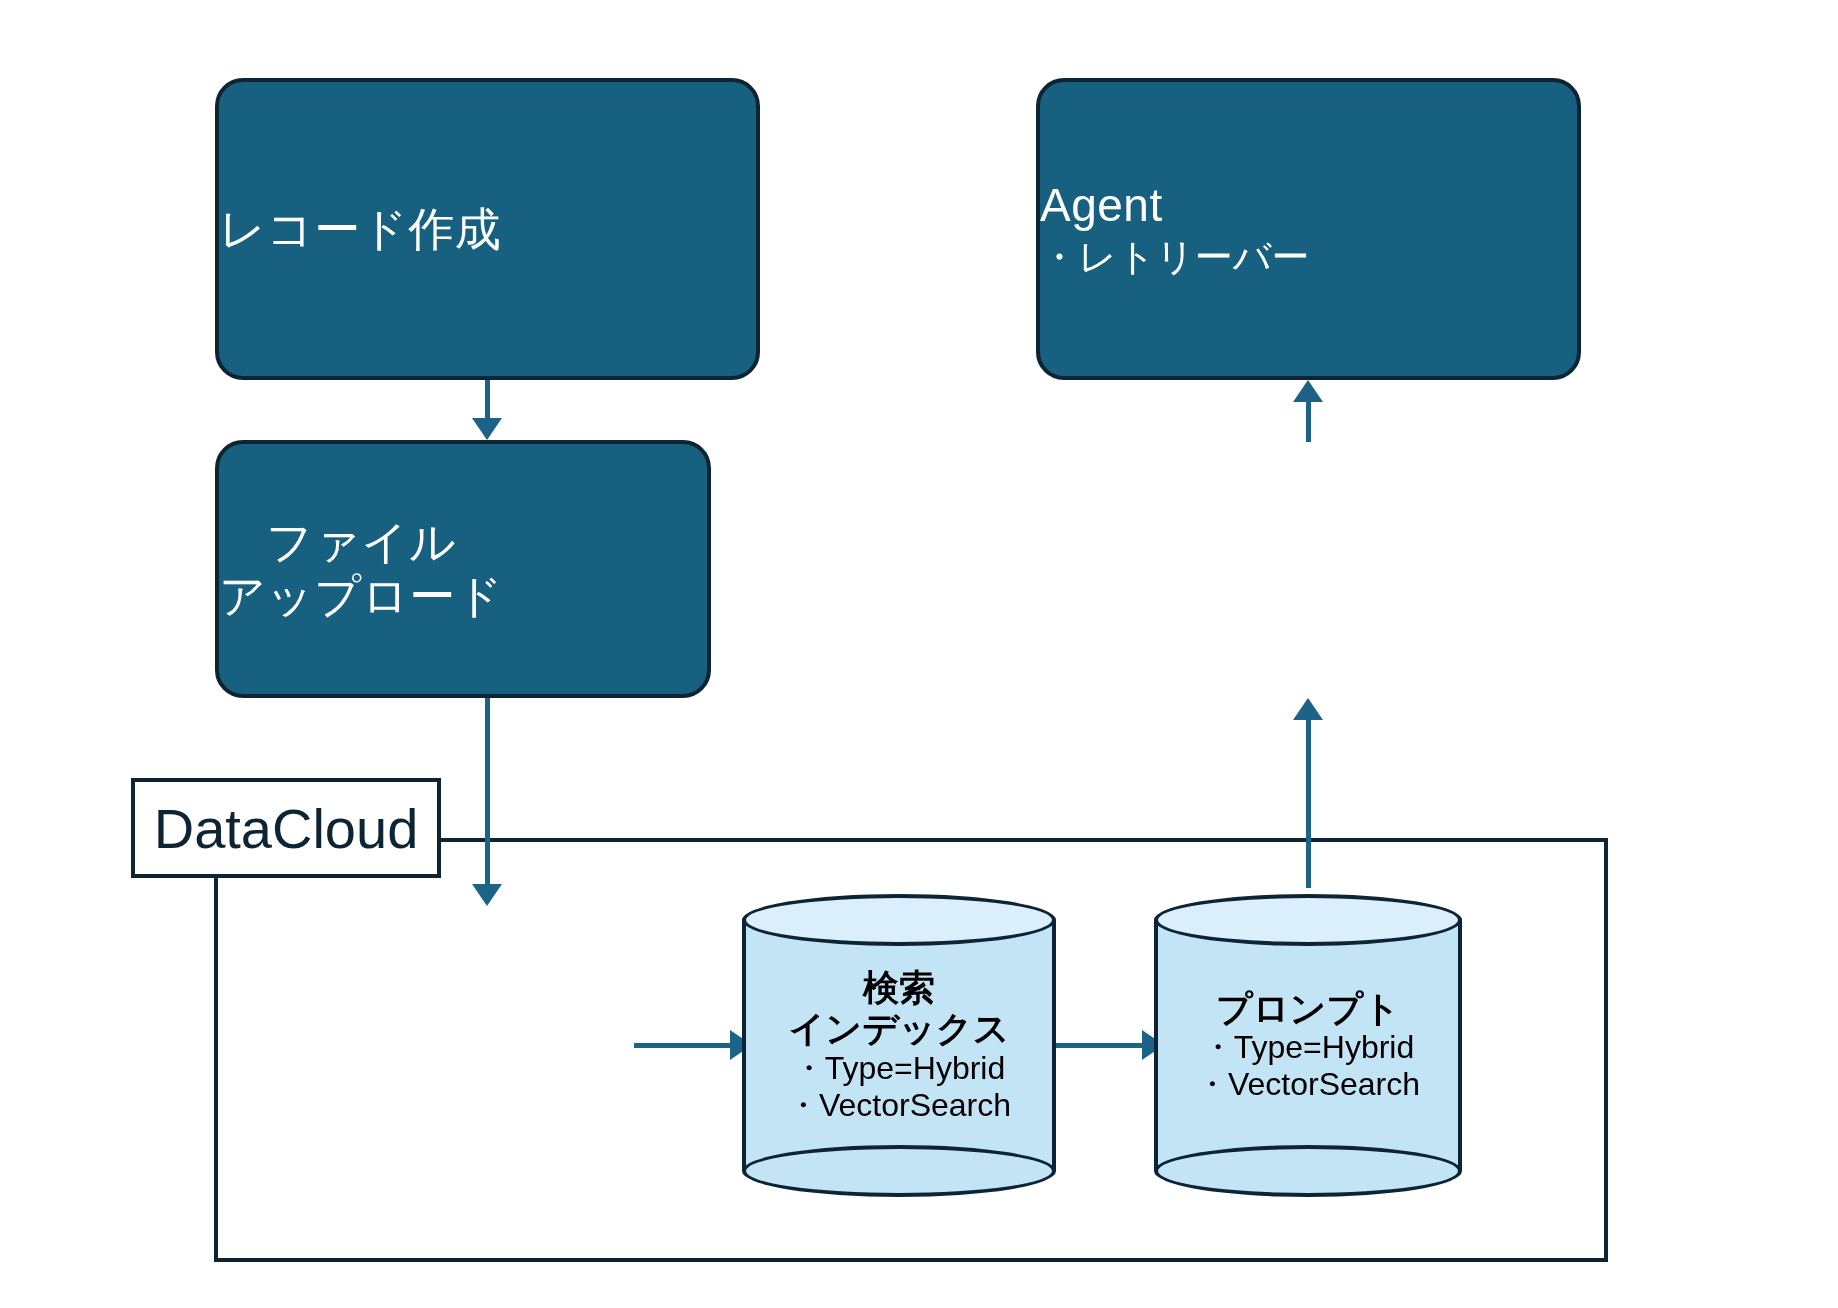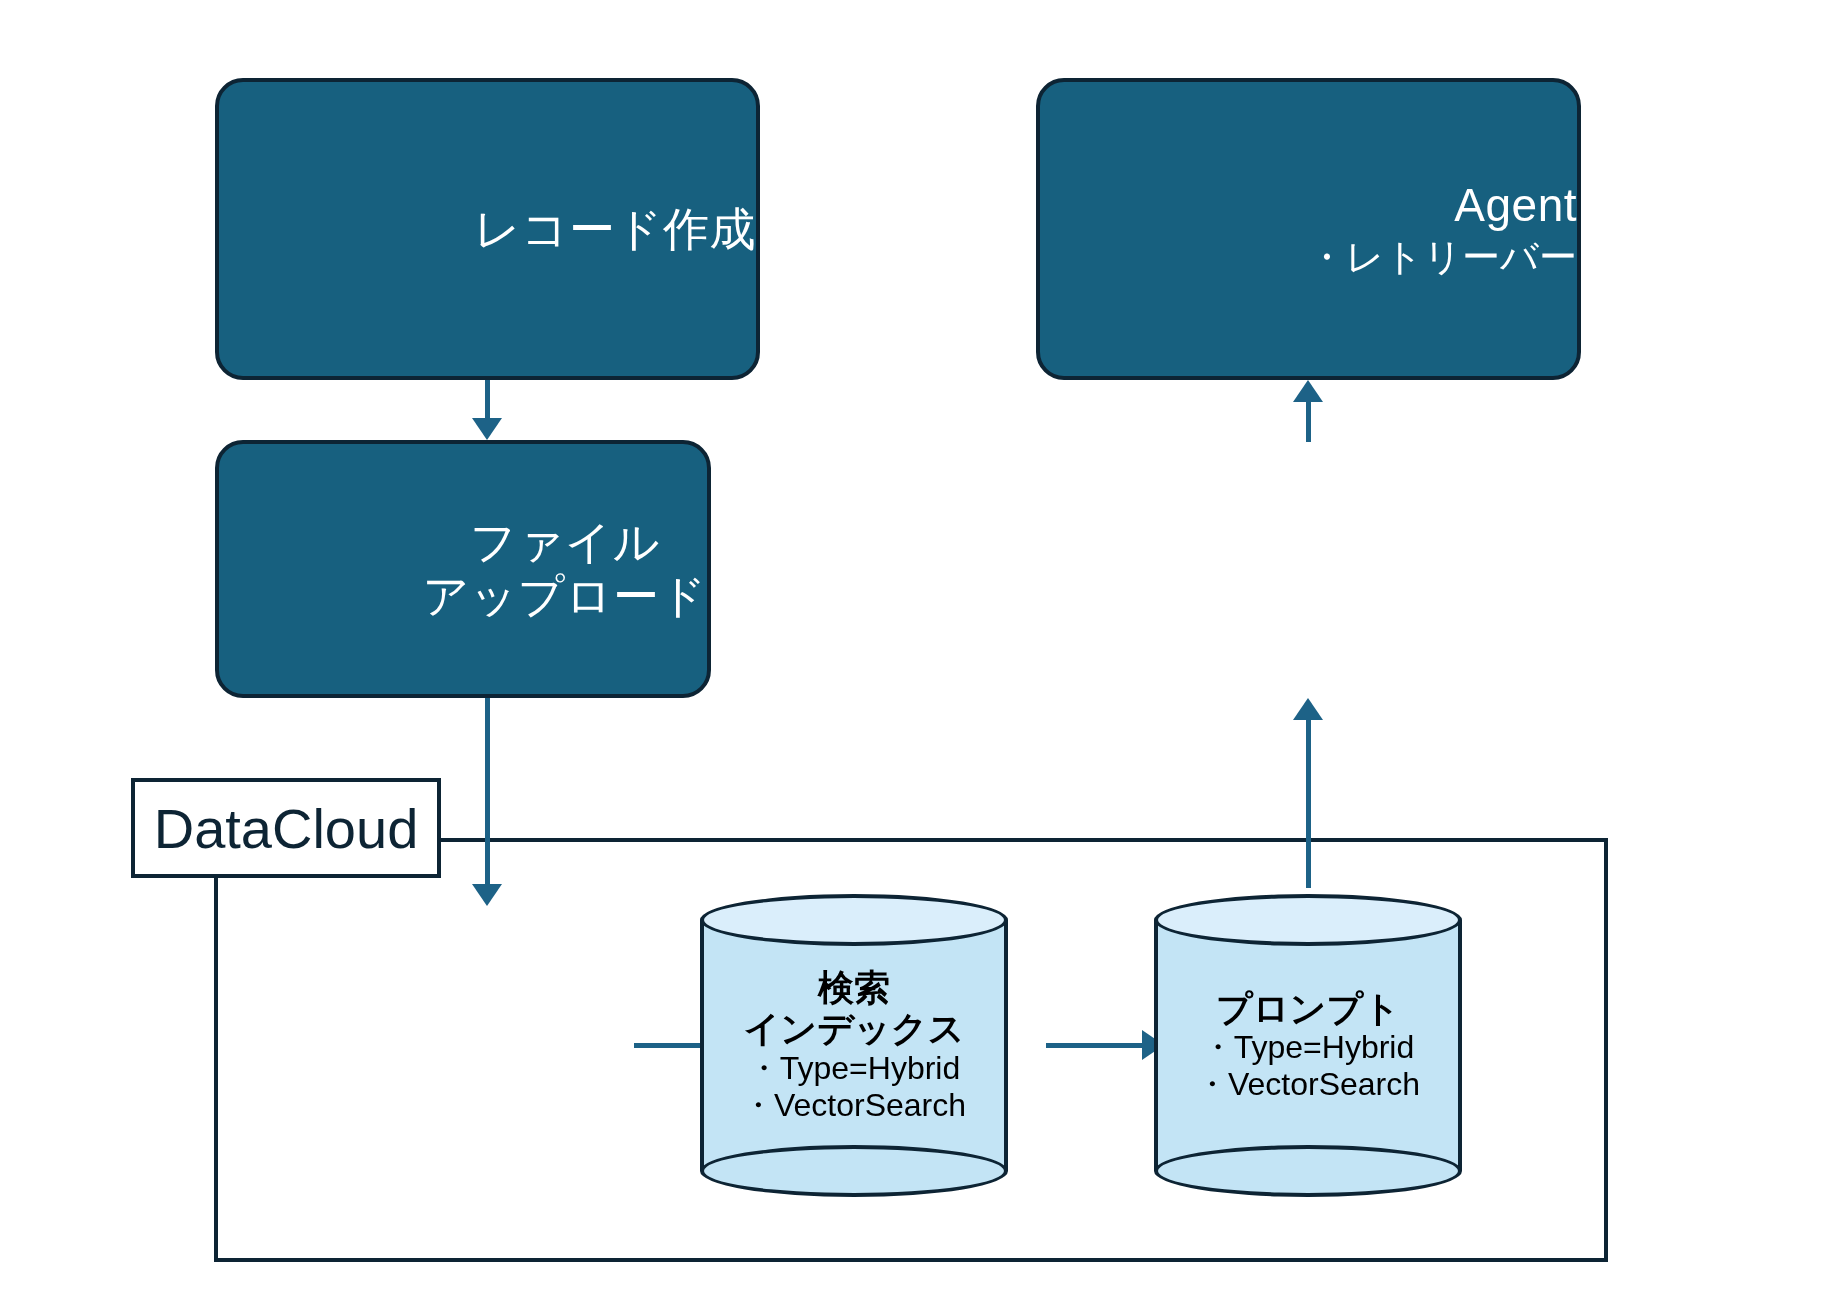--- a/index.html
+++ b/index.html
@@ -20,21 +20,21 @@
 
   
   .proc-box {
     position: absolute;
     box-sizing: border-box;
     background: #17607f;
     border: 4px solid #0d2434;
     border-radius: 28px;
     display: flex;
     flex-direction: column;
-    align-items: flex-end;
+    align-items: flex-start;
     justify-content: center;
     color: #ffffff;
     text-align: center;
     line-height: 1.18;
   }
   .proc-title {
     font-size: 46px;
     font-weight: 400;
     letter-spacing: 0.5px;
     white-space: pre-line;
@@ -195,21 +195,21 @@
   <div class="conn conn-v" style="left:1306px; top:400px; height:42px;"></div>
   <div class="arrowhead arrow-up" style="left:1293px; top:380px;"></div>
 
   <div class="conn conn-h" style="left:634px; top:1043px; width:100px;"></div>
   <div class="arrowhead arrow-right" style="left:730px; top:1030px;"></div>
 
   <div class="conn conn-h" style="left:1046px; top:1043px; width:100px;"></div>
   <div class="arrowhead arrow-right" style="left:1142px; top:1030px;"></div>
 
 
-  <div class="cylinder" style="left:700px; top:894px; width:308px; height:303px;">
+  <div class="cylinder" style="left:742px; top:894px; width:308px; height:303px;padding-left:6px;">
     <div class="cyl-body"></div>
     <div class="cyl-bottom"></div>
     <div class="cyl-top"></div>
     <div class="cyl-text">
       <div class="cyl-title">検索
 インデックス</div>
       <div class="cyl-sub">・Type=Hybrid
 ・VectorSearch</div>
     </div>
   </div>

